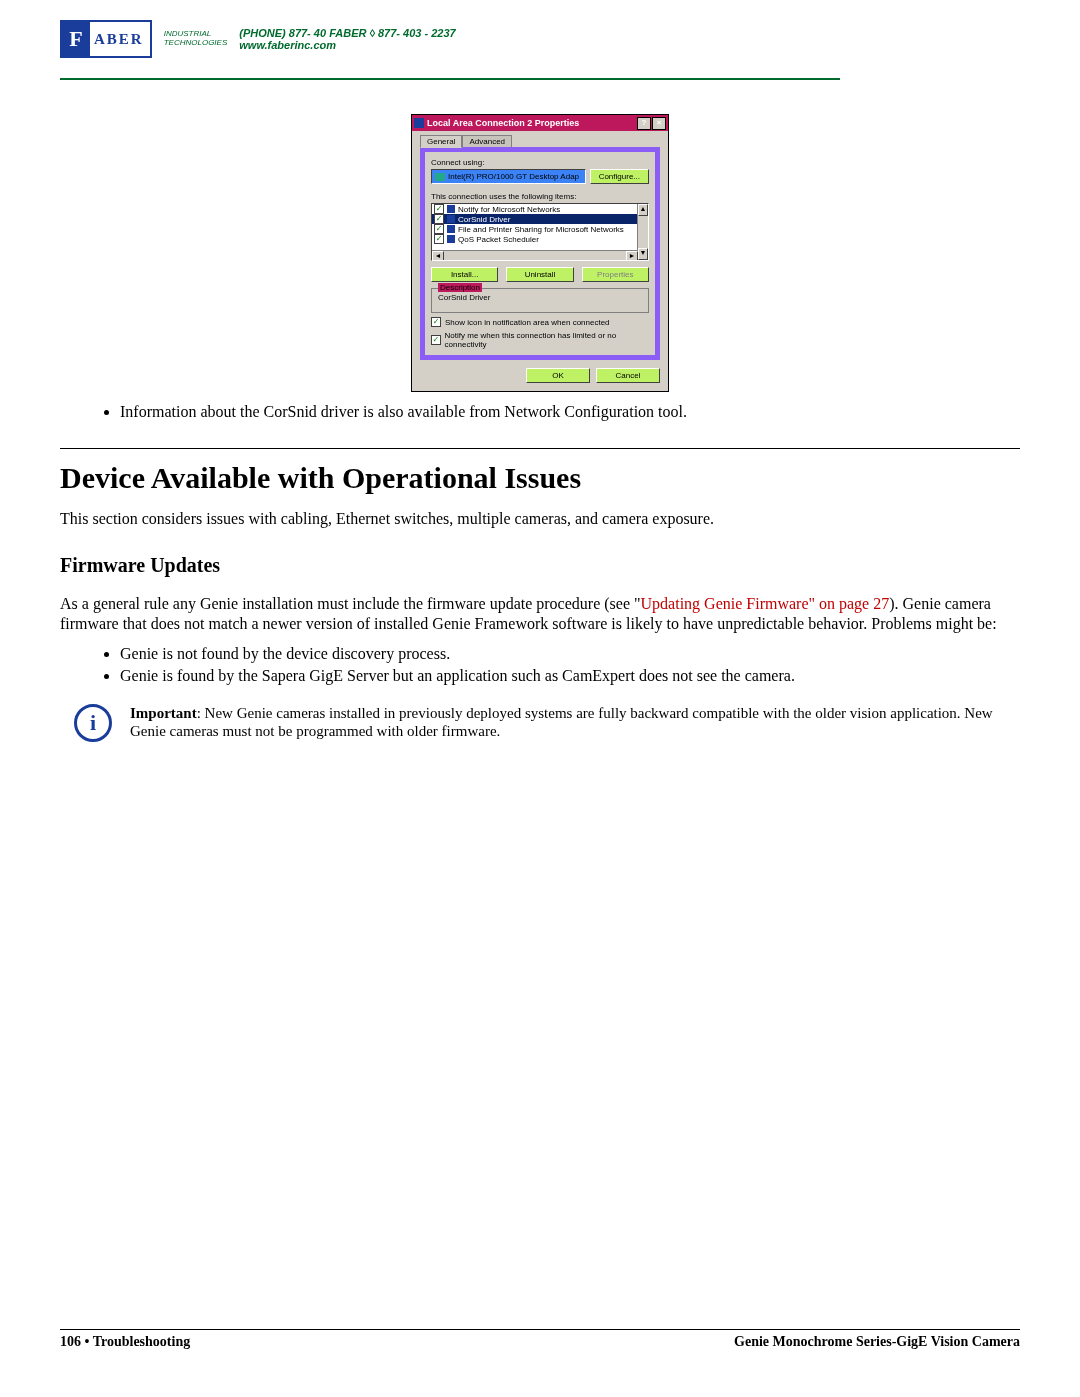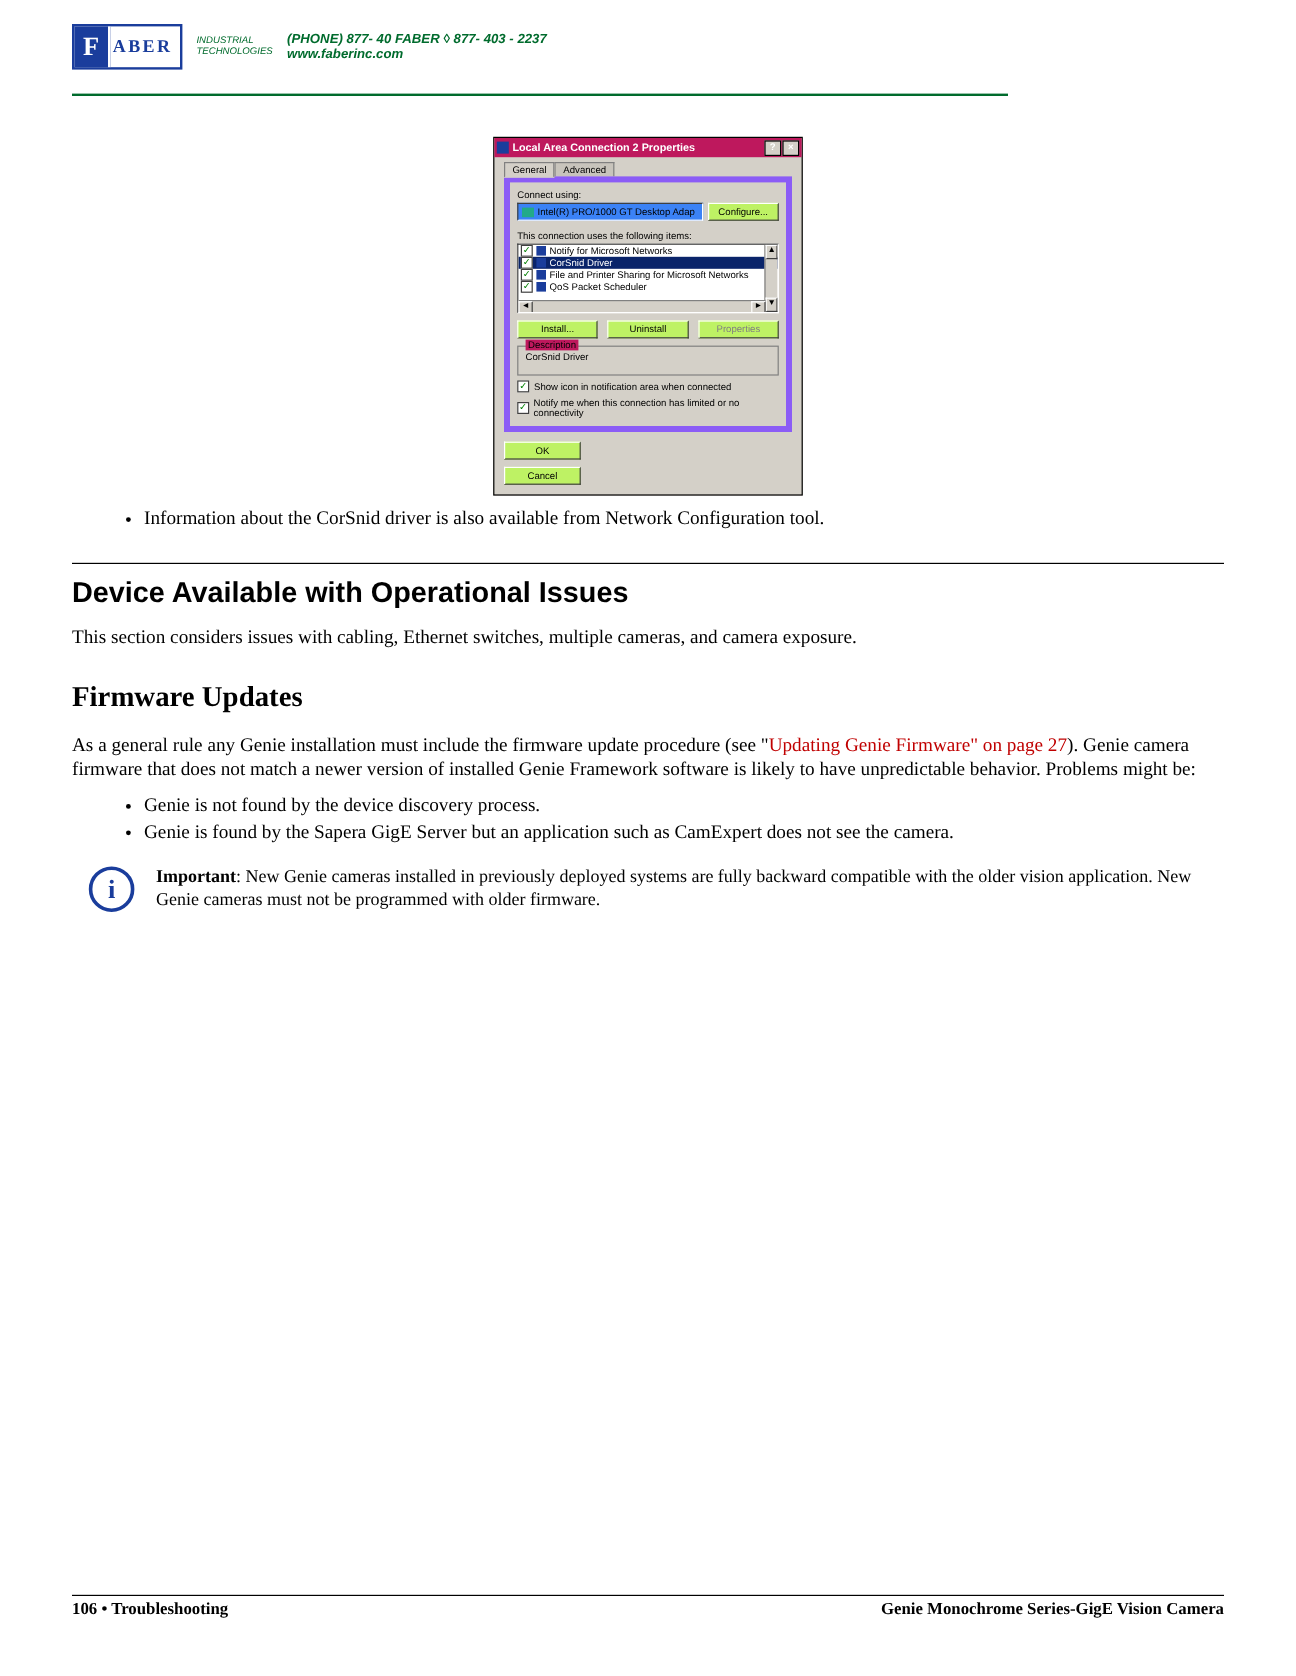--- a/index.html
+++ b/index.html
@@ -150,39 +150,39 @@
   .btnrow { display:flex; gap:8px; margin-top:6px; }
   .btnrow .raised-btn { flex:1; }
   .btnrow .raised-btn.disabled { color:#808080; }
   .groupbox {
     border:1px solid #808080; margin-top:6px; padding:4px 6px 10px 6px; position:relative;
   }
   .groupbox .legend {
     position:absolute; top:-6px; left:6px; background:#be185d; padding:0 2px; font-size:8px;
   }
   .chkrow { display:flex; align-items:center; gap:4px; font-size:8px; margin-top:4px;}
-  .dlg-actions { display:flex; justify-content:flex-end; gap:6px; margin-top:8px;flex-direction:column; }
+  .dlg-actions { display:flex; justify-content:flex-end; gap:6px; margin-top:8px; }
   .dlg-actions .raised-btn { width:46px; }
 
   
   .body-text {
     font-family: "Times New Roman", Times, serif;
     font-size: 16px;
     line-height: 1.25;
   }
   ul.bul { margin: 0 0 12px 0; padding-left: 60px; list-style: disc; }
   ul.bul li { margin: 2px 0; }
   .rule { border:none; border-top:1px solid #000; margin:26px 0 10px 0; }
   h1.sec {
-    font-family: Liberation Sans, sans-serif;
-    font-size: 24px; font-weight:bold; margin: 4px 0 12px 0;
+    font-family: Liberation Serif, serif;
+    font-size: 30px; font-weight:bold; margin: 4px 0 12px 0;
   }
   h2.sub {
     font-family: "Book Antiqua","Palatino Linotype",serif;
-    font-size: 24px; font-weight:bold; margin: 24px 0 16px 0;
+    font-size: 20px; font-weight:bold; margin: 24px 0 16px 0;
   }
   .para { margin: 4px 0 10px 0; }
   .link-red { color:#c00000; }
   .note-row { display:flex; gap:18px; align-items:flex-start; margin-top:18px; }
   .info-icon {
     width:32px; height:32px; border:3px solid #1a3d9c; border-radius:50%;
     display:flex; align-items:center; justify-content:center;
     color:#1a3d9c; font-weight:bold; font-family:Georgia,serif; font-size:22px;
     flex-shrink:0; margin-left:14px;
   }

